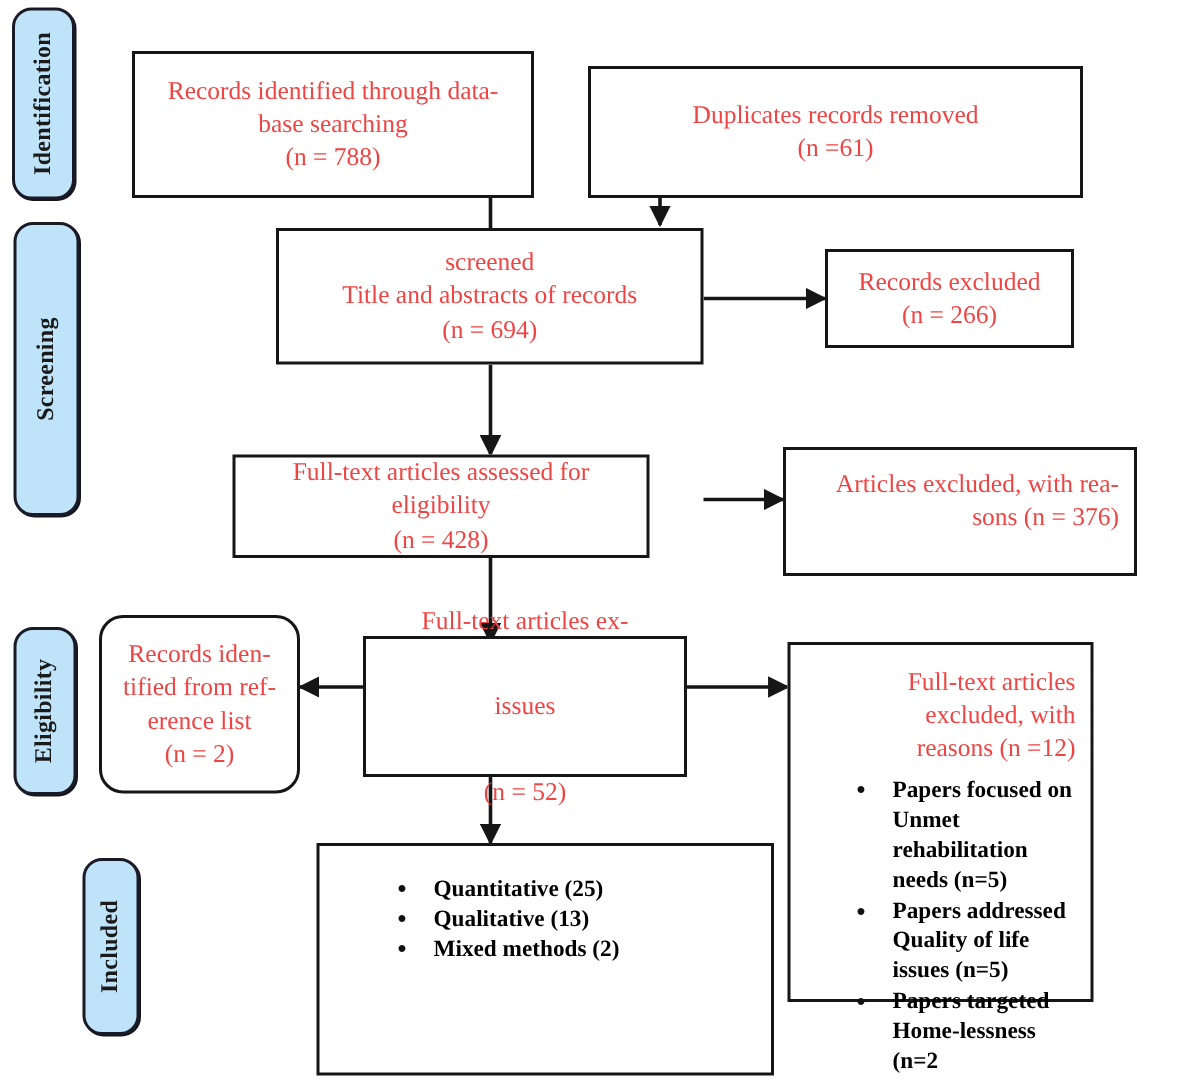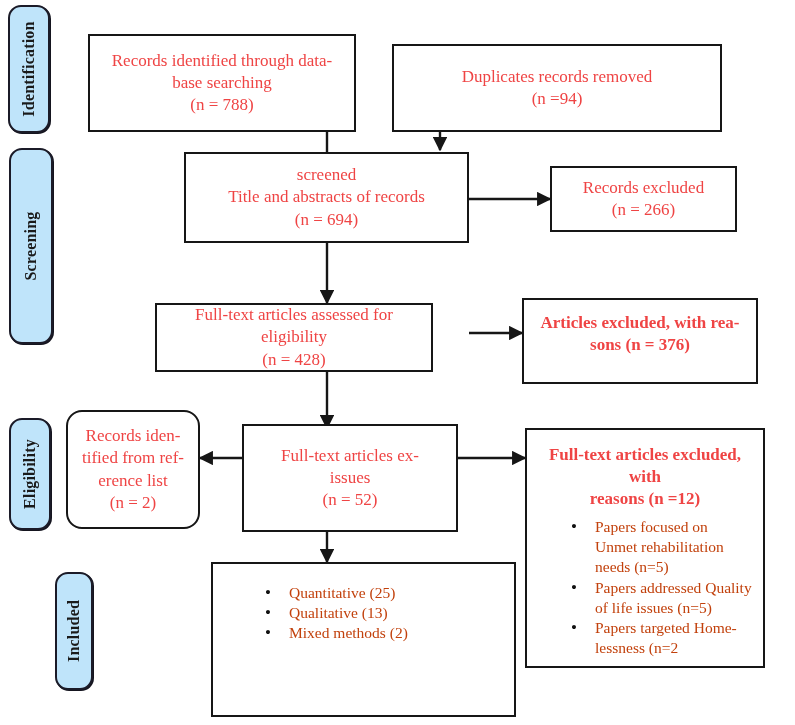--- a/index.html
+++ b/index.html
@@ -59,38 +59,38 @@
   .box.pad {
     padding: 6px 10px;
   }
   .box .line {
     font-size: 17px;
     line-height: 1.30;
     color: #ef4444;
     text-align: center;
   }
   .box.left-text .line {
-    text-align: center;
-    font-weight: bold;
+    text-align: right;
   }
 
   
   .bullets {
     list-style: none;
     margin: 7px 0 0 0;
     padding: 0 0 0 34px;
   }
   .bullets li {
     position: relative;
     font-size: 15.5px;
     line-height: 1.28;
-    color: #c2410c;
+    color: #000000;
     text-align: left;
     margin-bottom: 1px;
     padding-left: 24px;
+    font-weight: bold;
   }
   .bullets li::before {
     content: "\2022";
     position: absolute;
     left: 0;
     top: -1px;
     font-size: 17px;
     line-height: 1.28;
     color: #111111;
   }
@@ -149,30 +149,30 @@
   </div>
 
   <div class="box pad" style="left:88px; top:34px; width:268px; height:98px;">
     <div class="line">Records identified through data-</div>
     <div class="line">base searching</div>
     <div class="line">(n = 788)</div>
   </div>
 
   <div class="box pad" style="left:392px; top:44px; width:330px; height:88px;">
     <div class="line">Duplicates records removed</div>
-    <div class="line">(n =94)</div>
+    <div class="line">(n =61)</div>
   </div>
 
   <div class="box pad" style="left:184px; top:152px; width:285px; height:91px;">
     <div class="line">screened</div>
     <div class="line">Title and abstracts of records</div>
     <div class="line">(n = 694)</div>
   </div>
 
-  <div class="box pad" style="left:550px; top:166px; width:187px; height:66px;">
+  <div class="box pad" style="left:550px; top:166px; width:166px; height:66px;">
     <div class="line">Records excluded</div>
     <div class="line">(n = 266)</div>
   </div>
 
   <div class="box pad" style="left:155px; top:303px; width:278px; height:69px;">
     <div class="line">Full-text articles assessed for eligibility</div>
     <div class="line">(n = 428)</div>
   </div>
 
   <div class="box pad left-text" style="left:522px; top:298px; width:236px; height:86px; justify-content:flex-start; padding-top:12px;">
@@ -180,27 +180,27 @@
     <div class="line">sons (n = 376)</div>
   </div>
 
   <div class="box pad" style="left:66px; top:410px; width:134px; height:119px;border-radius:16px;">
     <div class="line">Records iden-</div>
     <div class="line">tified from ref-</div>
     <div class="line">erence list</div>
     <div class="line">(n = 2)</div>
   </div>
 
-  <div class="box pad" style="left:242px; top:424px; width:216px; height:108px;">
+  <div class="box pad" style="left:242px; top:424px; width:216px; height:94px;gap:35px;">
     <div class="line">Full-text articles ex-</div>
     <div class="line">issues</div>
     <div class="line">(n = 52)</div>
   </div>
 
-  <div class="box pad left-text" style="left:525px; top:428px; width:240px; height:240px; justify-content:flex-start; padding-top:14px;">
+  <div class="box pad left-text" style="left:525px; top:428px; width:204px; height:240px; justify-content:flex-start; padding-top:14px;">
     <div class="hdr-block">
       <div class="line">Full-text articles excluded, with</div>
       <div class="line">reasons (n =12)</div>
     </div>
     <ul class="bullets">
       <li>Papers focused on Unmet rehabilitation needs (n=5)</li>
       <li>Papers addressed Quality of life issues (n=5)</li>
       <li>Papers targeted Home-lessness (n=2</li>
     </ul>
   </div>

